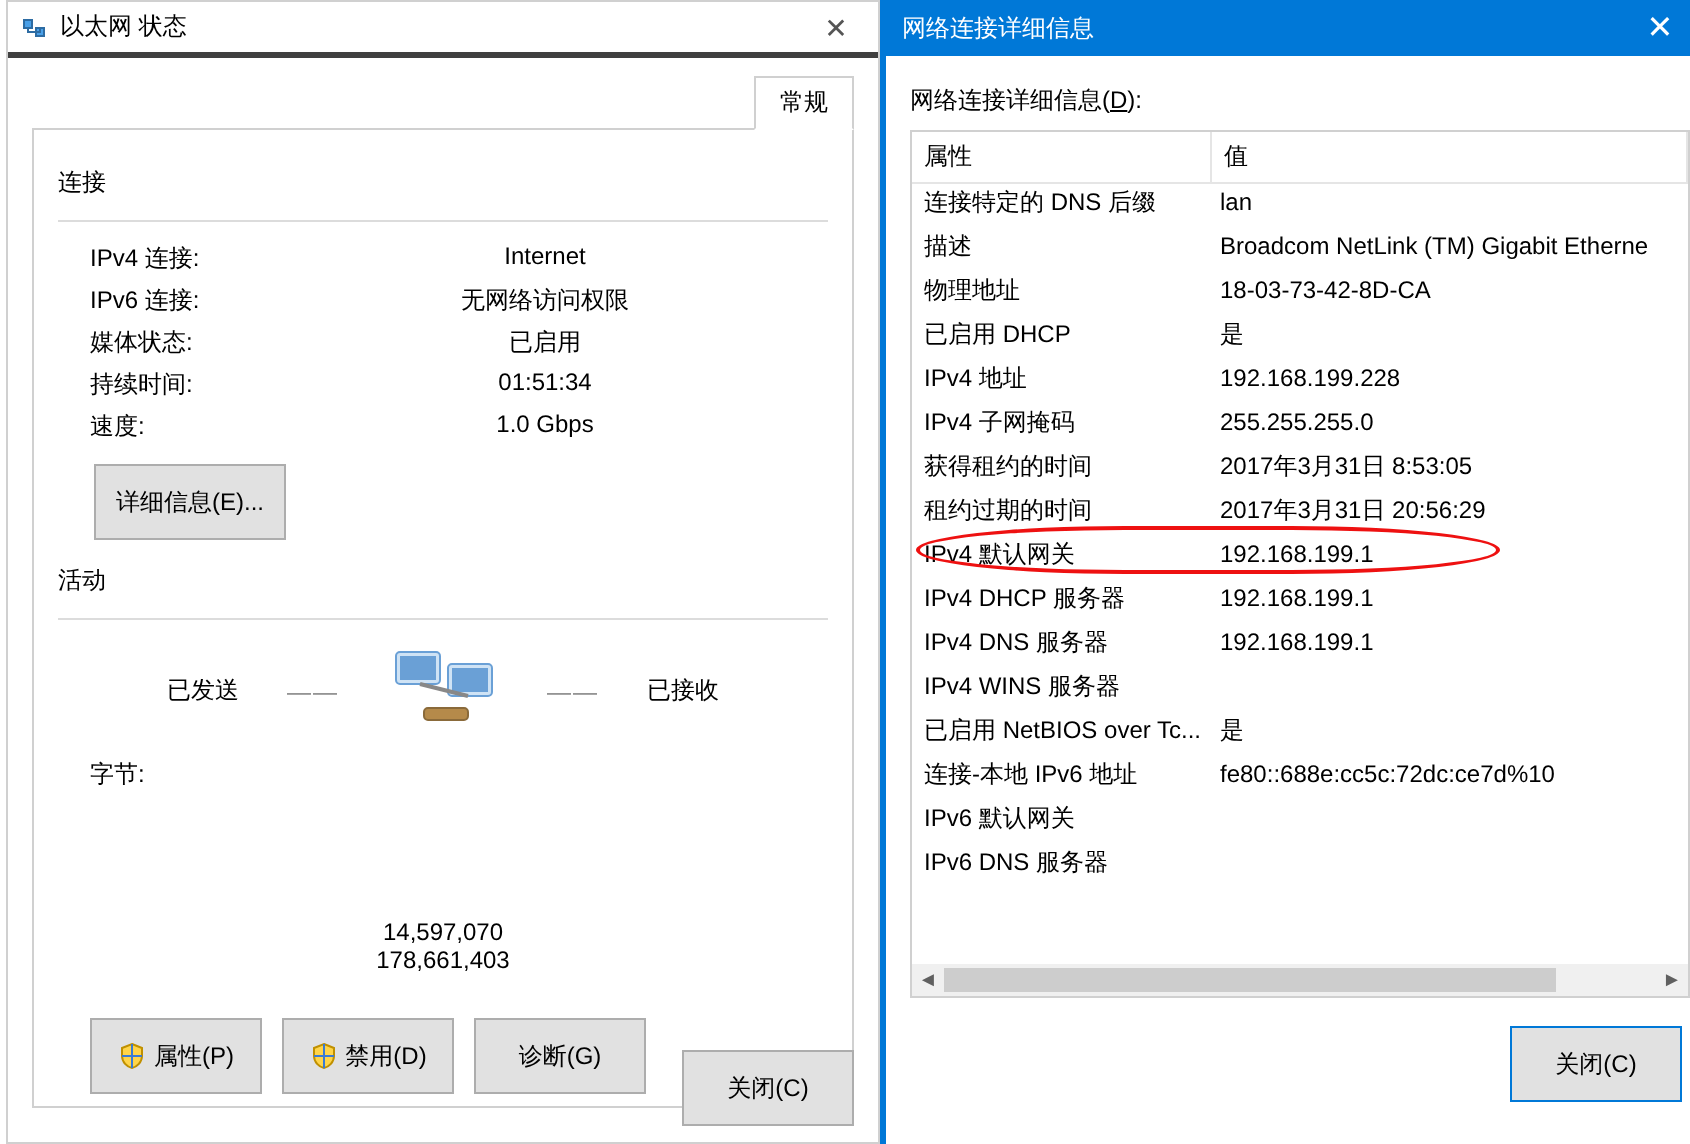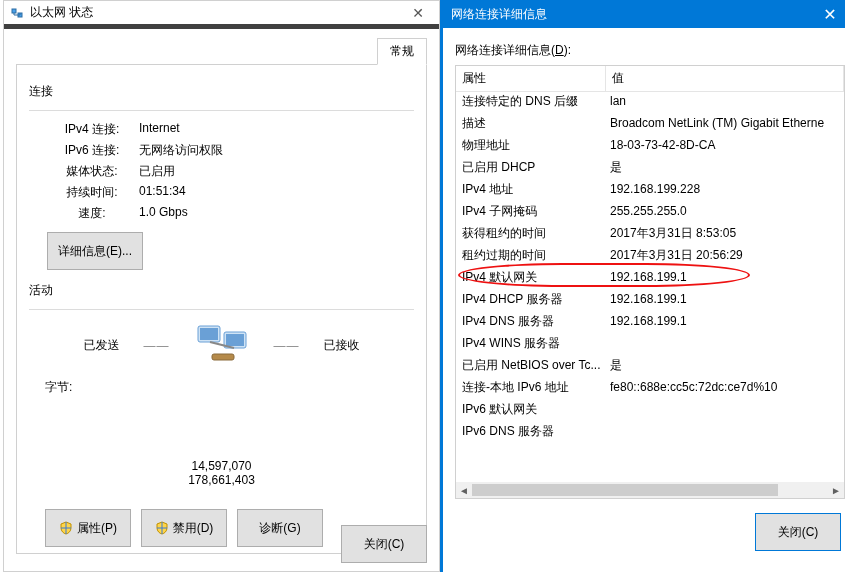--- a/index.html
+++ b/index.html
@@ -24,21 +24,21 @@
   width: 437px;
   height: 572px;
   border: 1px solid #d0d0d0;
   background: #fff;
 }
 .dlg-left-title {
   height: 28px;
   display: flex;
   align-items: center;
   padding: 0 6px;
-  border-bottom: 5px solid #404040;
+  border-bottom: 3px solid #404040;
 }
 .status-icon {
   width: 14px; height: 14px;
   margin-right: 6px;
   display: inline-flex; align-items: center; justify-content: center;
 }
 .status-icon svg { width: 14px; height: 14px; }
 .dlg-left-title .ttl { flex: 1; color: #000; }
 .close-x {
   width: 30px; height: 22px;
@@ -61,22 +61,22 @@
   border: 1px solid #d0d0d0;
   padding: 12px 12px 12px 12px;
   height: 490px;
 }
 
 .group { margin-bottom: 10px; }
 .group .gtitle { margin: 6px 0 10px 0; }
 .hr { border-top: 1px solid #dcdcdc; margin: 2px 0 10px 0; }
 
 .row { display: flex; margin: 4px 0; }
-.row .lbl { flex: 0 0 110px; padding-left: 16px; text-align: center; }
-.row .val { flex: 1; text-align: left; padding-right: 8px; }
+.row .lbl { flex: 0 0 110px; padding-left: 16px; }
+.row .val { flex: 1; text-align: center; padding-right: 8px; }
 
 .btn {
   display: inline-flex; align-items: center; justify-content: center;
   min-width: 86px; height: 24px;
   border: 1px solid #adadad;
   background: #e1e1e1;
   padding: 18px 10px;
   font-size: 12px;
   font-family: inherit;
 }

